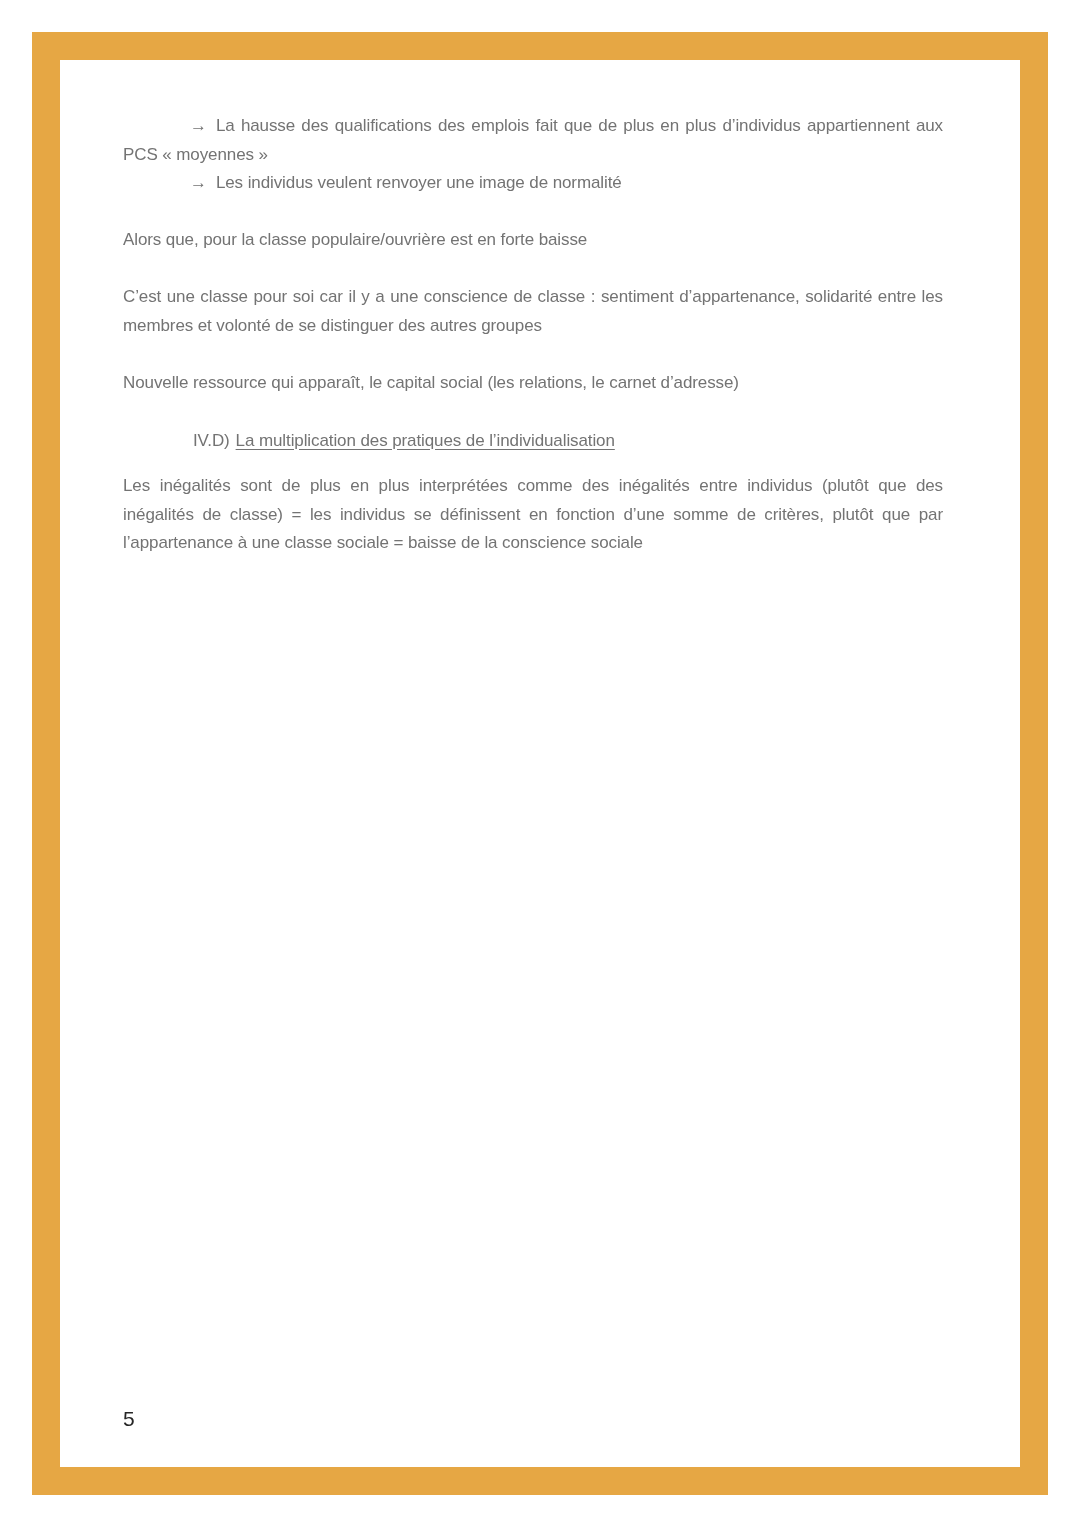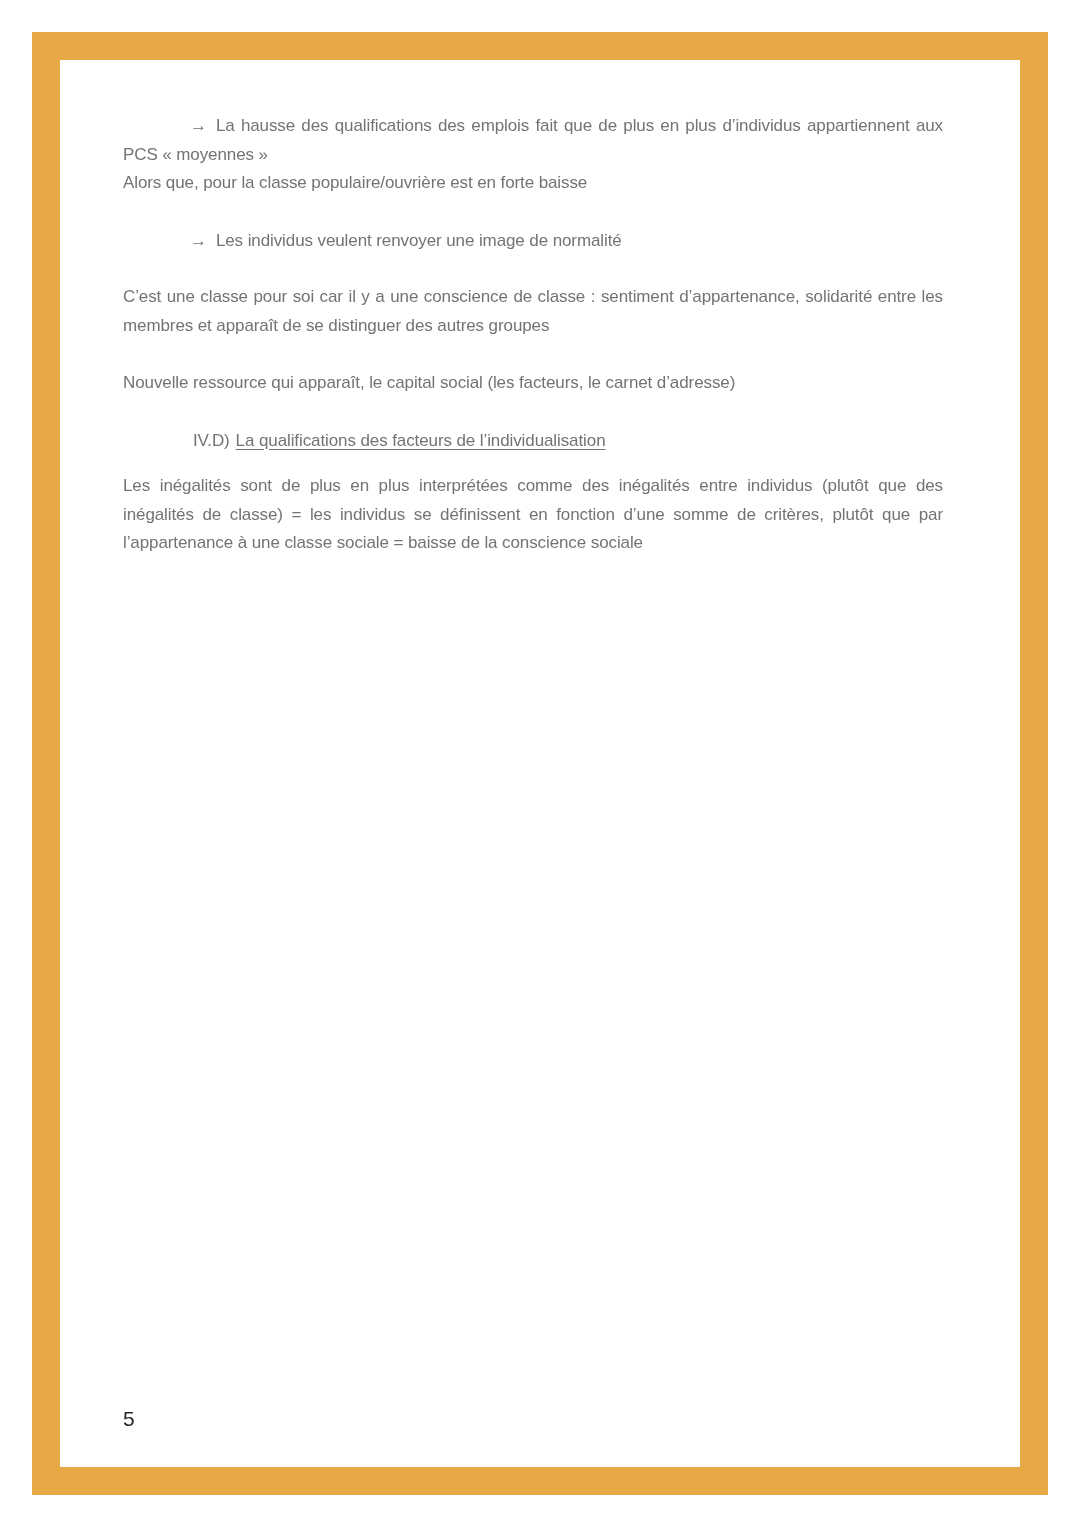--- a/index.html
+++ b/index.html
@@ -81,31 +81,31 @@
 </head>
 <body>
 
 <div class="frame">
   <div class="page">
 
     <div class="content">
 
       <p class="para arrow-para"><span class="arrow">→</span><span>La hausse des qualifications des emplois fait que de plus en plus d’individus appartiennent aux PCS « moyennes »</span></p>
 
+      <p class="para arrow-para last-arrow"><span class="arrow">→</span><span>Les individus veulent renvoyer une image de normalité</span></p>
+
       <p class="para">Alors que, pour la classe populaire/ouvrière est en forte baisse</p>
-
-      <p class="para arrow-para last-arrow"><span class="arrow">→</span><span>Les individus veulent renvoyer une image de normalité</span></p>
 
 
 
-      <p class="para">C’est une classe pour soi car il y a une conscience de classe : sentiment d’appartenance, solidarité entre les membres et apparaît de se distinguer des autres groupes</p>
+      <p class="para">C’est une classe pour soi car il y a une conscience de classe : sentiment d’appartenance, solidarité entre les membres et volonté de se distinguer des autres groupes</p>
 
-      <p class="para">Nouvelle ressource qui apparaît, le capital social (les facteurs, le carnet d’adresse)</p>
+      <p class="para">Nouvelle ressource qui apparaît, le capital social (les relations, le carnet d’adresse)</p>
 
-      <h2 class="section-heading"><span class="section-prefix">IV.D)</span><span class="section-title">La qualifications des facteurs de l’individualisation</span></h2>
+      <h2 class="section-heading"><span class="section-prefix">IV.D)</span><span class="section-title">La multiplication des pratiques de l’individualisation</span></h2>
 
       <p class="para">Les inégalités sont de plus en plus interprétées comme des inégalités entre individus (plutôt que des inégalités de classe) = les individus se définissent en fonction d’une somme de critères, plutôt que par l’appartenance à une classe sociale = baisse de la conscience sociale</p>
 
     </div>
 
     <div class="page-number">5</div>
 
   </div>
 </div>
 

